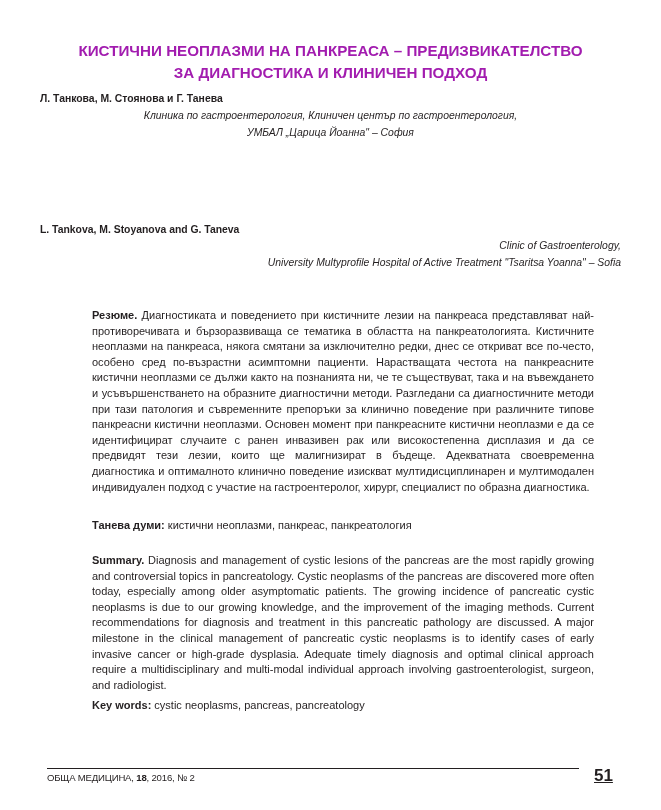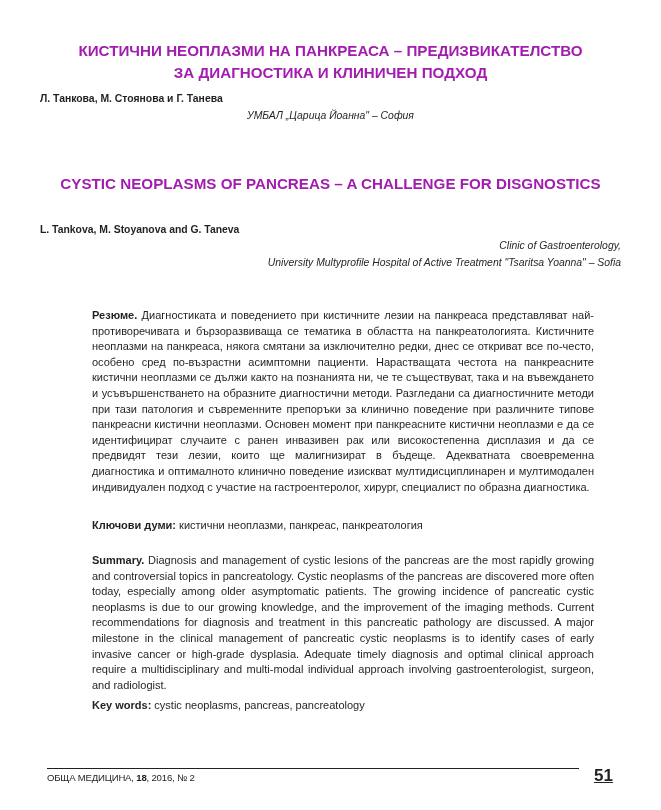--- a/index.html
+++ b/index.html
@@ -113,37 +113,38 @@
 <div class="page">
 
   <h1 class="title title-bg">
     <span>КИСТИЧНИ НЕОПЛАЗМИ НА ПАНКРЕАСА – ПРЕДИЗВИКАТЕЛСТВО</span><br>
     <span>ЗА ДИАГНОСТИКА И КЛИНИЧЕН ПОДХОД</span>
   </h1>
 
   <p class="authors authors-bg">Л. Танкова, М. Стоянова и Г. Танева</p>
 
   <p class="affil affil-bg">
+    <span>Клиника по гастроентерология, Клиничен център по гастроентерология,</span>
     <span>УМБАЛ „Царица Йоанна" – София</span>
   </p>
 
   <h1 class="title title-en">
-    <span>CYSTIC NEOPLASMS OF PANCREAS – A CHALLENGE FOR DISGNOSTICS</span><br>
+    <br>
   </h1>
 
   <p class="authors authors-en">L. Tankova, M. Stoyanova and G. Taneva</p>
 
   <p class="affil affil-en">
     <span>Clinic of Gastroenterology,</span>
     <span>University Multyprofile Hospital of Active Treatment "Tsaritsa Yoanna" – Sofia</span>
   </p>
 
   <p class="para abstract-bg"><span class="lead">Резюме.</span><span> Диагностиката и поведението при кистичните лезии на панкреаса представляват най-противоречивата и бързоразвиваща се тематика в областта на панкреатологията. Кистичните неоплазми на панкреаса, някога смятани за изключително редки, днес се откриват все по-често, особено сред по-възрастни асимптомни пациенти. Нарастващата честота на панкреасните кистични неоплазми се дължи както на познанията ни, че те съществуват, така и на въвеждането и усъвършенстването на образните диагностични методи. Разгледани са диагностичните методи при тази патология и съвременните препоръки за клинично поведение при различните типове панкреасни кистични неоплазми. Основен момент при панкреасните кистични неоплазми е да се идентифицират случаите с ранен инвазивен рак или високостепенна дисплазия и да се предвидят тези лезии, които ще малигнизират в бъдеще. Адекватната своевременна диагностика и оптималното клинично поведение изискват мултидисциплинарен и мултимодален индивидуален подход с участие на гастроентеролог, хирург, специалист по образна диагностика.</span></p>
 
-  <p class="para keywords-bg"><span class="kw-label">Ключови думи:</span><span> кистични неоплазми, панкреас, панкреатология</span></p>
+  <p class="para keywords-bg"><span class="kw-label">Танева думи:</span><span> кистични неоплазми, панкреас, панкреатология</span></p>
 
   <p class="para abstract-en"><span class="lead">Summary.</span><span> Diagnosis and management of cystic lesions of the pancreas are the most rapidly growing and controversial topics in pancreatology. Cystic neoplasms of the pancreas are discovered more often today, especially among older asymptomatic patients. The growing incidence of pancreatic cystic neoplasms is due to our growing knowledge, and the improvement of the imaging methods. Current recommendations for diagnosis and treatment in this pancreatic pathology are discussed. A major milestone in the clinical management of pancreatic cystic neoplasms is to identify cases of early invasive cancer or high-grade dysplasia. Adequate timely diagnosis and optimal clinical approach require a multidisciplinary and multi-modal individual approach involving gastroenterologist, surgeon, and radiologist.</span></p>
 
   <p class="para keywords-en"><span class="kw-label">Key words:</span><span> cystic neoplasms, pancreas, pancreatology</span></p>
 
   <div class="footer-rule"></div>
 
   <div class="footer-journal"><span>ОБЩА МЕДИЦИНА, </span><b>18</b><span>, 2016, № 2</span></div>
 
   <div class="page-number">51</div>

